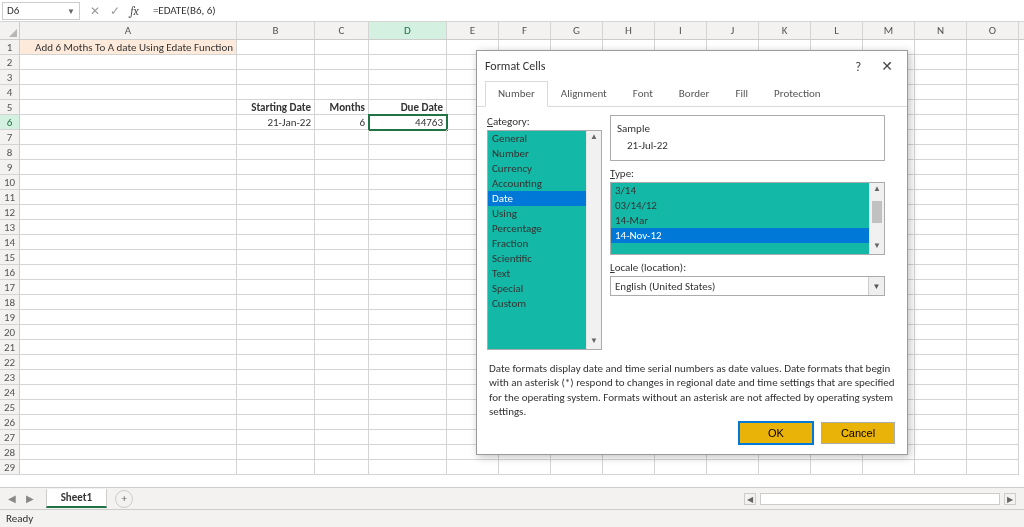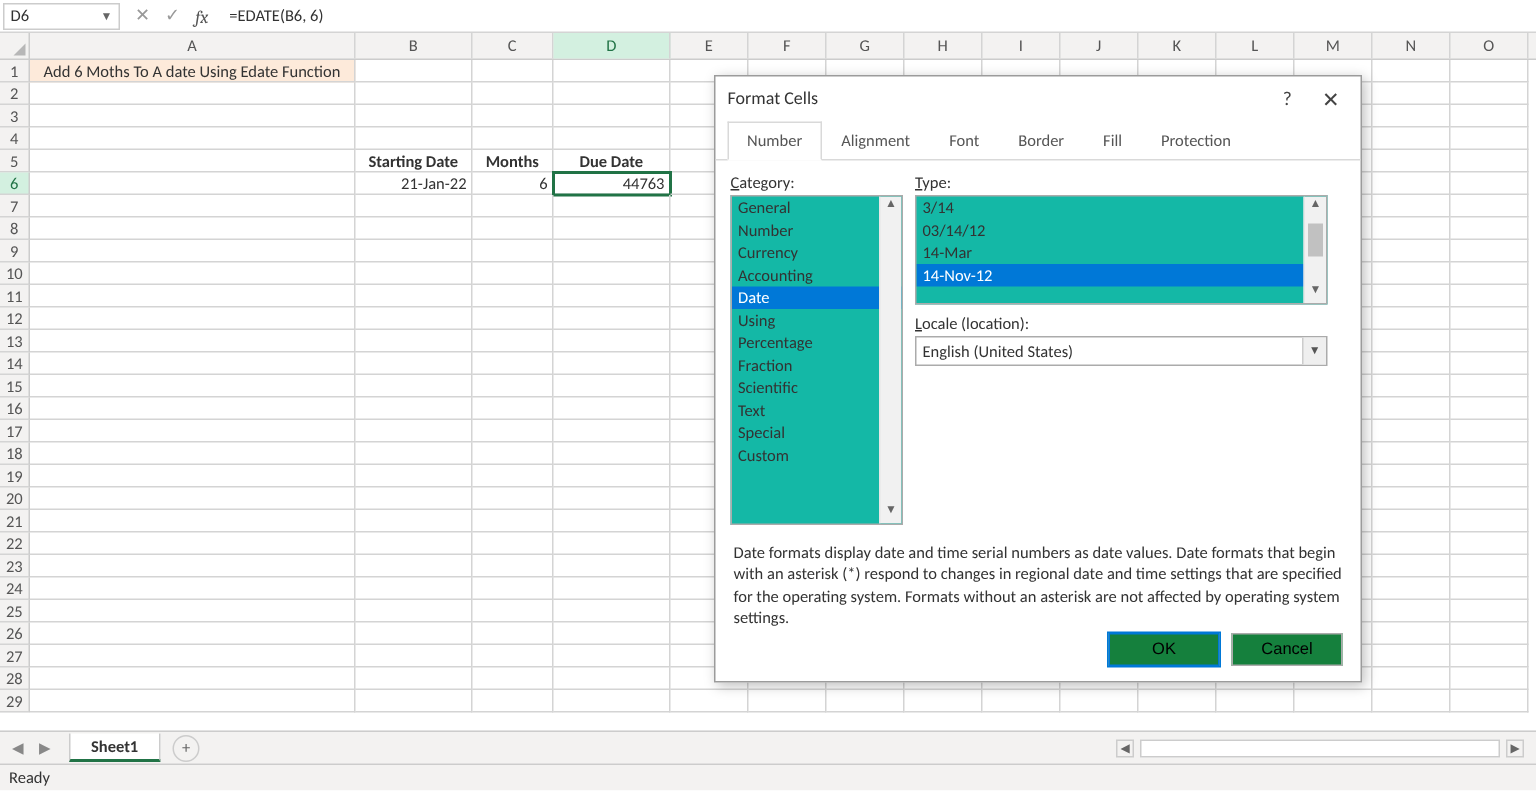--- a/index.html
+++ b/index.html
@@ -19,21 +19,21 @@
 .grid-wrap { position: relative; height: 465px; }
 .top-left-corner { position:absolute; top:0; left:0; width:20px; height:18px; background:#f3f2f1; border-right:1px solid #ccc; border-bottom:1px solid #ccc; }
 .top-left-corner::after { content:''; position:absolute; right:2px; bottom:2px; border-left:8px solid transparent; border-bottom:8px solid #b7b7b7; }
 .col-headers { position:absolute; top:0; left:20px; right:0; height:18px; display:flex; background:#f3f2f1; border-bottom:1px solid #ccc; }
 .col-h { text-align:center; border-right:1px solid #d4d4d4; line-height:18px; color:#555; font-size:11px; }
 .row-headers { position:absolute; top:18px; left:0; width:20px; background:#f3f2f1; }
 .row-h { height:15px; text-align:center; border-bottom:1px solid #d4d4d4; border-right:1px solid #ccc; line-height:15px; color:#555; font-size:11px; }
 .cells { position:absolute; top:18px; left:20px; right:0; }
 .row { display:flex; height:15px; }
 .cell { border-right:1px solid #d4d4d4; border-bottom:1px solid #d4d4d4; padding:0 3px; line-height:15px; overflow:hidden; white-space:nowrap; text-align:right; }
-.cell.tl { text-align:center; }
+.cell.tl { text-align:right; }
 .cell.bold { font-weight:600; }
 .cell.hl-yellow { background:#fdeada; }
 .cell.selected { outline:2px solid #217346; outline-offset:-1px; }
 .col-h.selD, .row-h.sel6 { background:#d3f0e0; color:#217346; }
 
 
 .sheet-tabs { position:absolute; bottom:18px; left:0; right:0; height:22px; border-top:1px solid #ccc; display:flex; align-items:center; background:#f3f2f1; }
 .nav-arrows { padding:0 8px; color:#888; font-size:10px; letter-spacing:4px; }
 .tab { background:#fff; border:1px solid #ccc; border-bottom:2px solid #217346; border-top:none; padding:2px 14px; font-weight:600; font-size:11px; }
 .add-sheet { width:18px; height:18px; border:1px solid #ccc; border-radius:50%; text-align:center; line-height:16px; margin-left:8px; color:#666; }
@@ -64,21 +64,21 @@
 .listbox .sb .ar.up { top:0; } .listbox .sb .ar.dn { bottom:0; }
 .sample-box { border:1px solid #ababab; width:275px; padding:6px 6px 8px 6px; margin-bottom:6px;}
 .sample-l { font-size:11px; }
 .sample-v { font-size:11px; padding:4px 0 0 10px; }
 .right-col { display:flex; flex-direction:column; }
 .combo { border:1px solid #ababab; width:275px; height:20px; display:flex; align-items:center; }
 .combo span { flex:1; padding:0 4px; font-size:11px; }
 .combo .dd { width:16px; height:100%; border-left:1px solid #ccc; background:#efefef; text-align:center; font-size:8px; line-height:18px; color:#555; }
 .desc { font-size:11px; padding:4px 12px 0 12px; color:#333; line-height:1.3; }
 .dlg-btns { position:absolute; bottom:10px; right:12px; display:flex; gap:8px; }
-.btn { width:74px; height:22px; border:1px solid #ababab; background:#15803d; font-size:11px; }
+.btn { width:74px; height:22px; border:1px solid #ababab; background:#eab308; font-size:11px; }
 .btn.ok { border:1px solid #0078d7; outline:1px solid #0078d7; }
 </style>
 </head>
 <body>
 
 <div class="formula-bar">
   <div class="name-box">
     <span class="name-box-val">D6</span>
     <span class="arrow">▼</span>
   </div>
@@ -681,20 +681,24 @@
           <div class="item">Text</div>
           <div class="item">Special</div>
           <div class="item">Custom</div>
           <div class="sb">
           <div class="ar up">▲</div>
           <div class="ar dn">▼</div>
         </div>
       </div>
     </div>
     <div class="right-col">
+      <div class="sample-box">
+        <div class="sample-l">Sample</div>
+        <div class="sample-v">21-Jul-22</div>
+      </div>
       <span class="lbl"><u>T</u>ype:</span>
       <div class="listbox type" id="typeList">
         <div class="item">3/14</div>
           <div class="item">03/14/12</div>
           <div class="item">14-Mar</div>
           <div class="item sel">14-Nov-12</div>
           <div class="sb">
           <div class="ar up">▲</div>
           <div class="thumb"></div>
           <div class="ar dn">▼</div>

